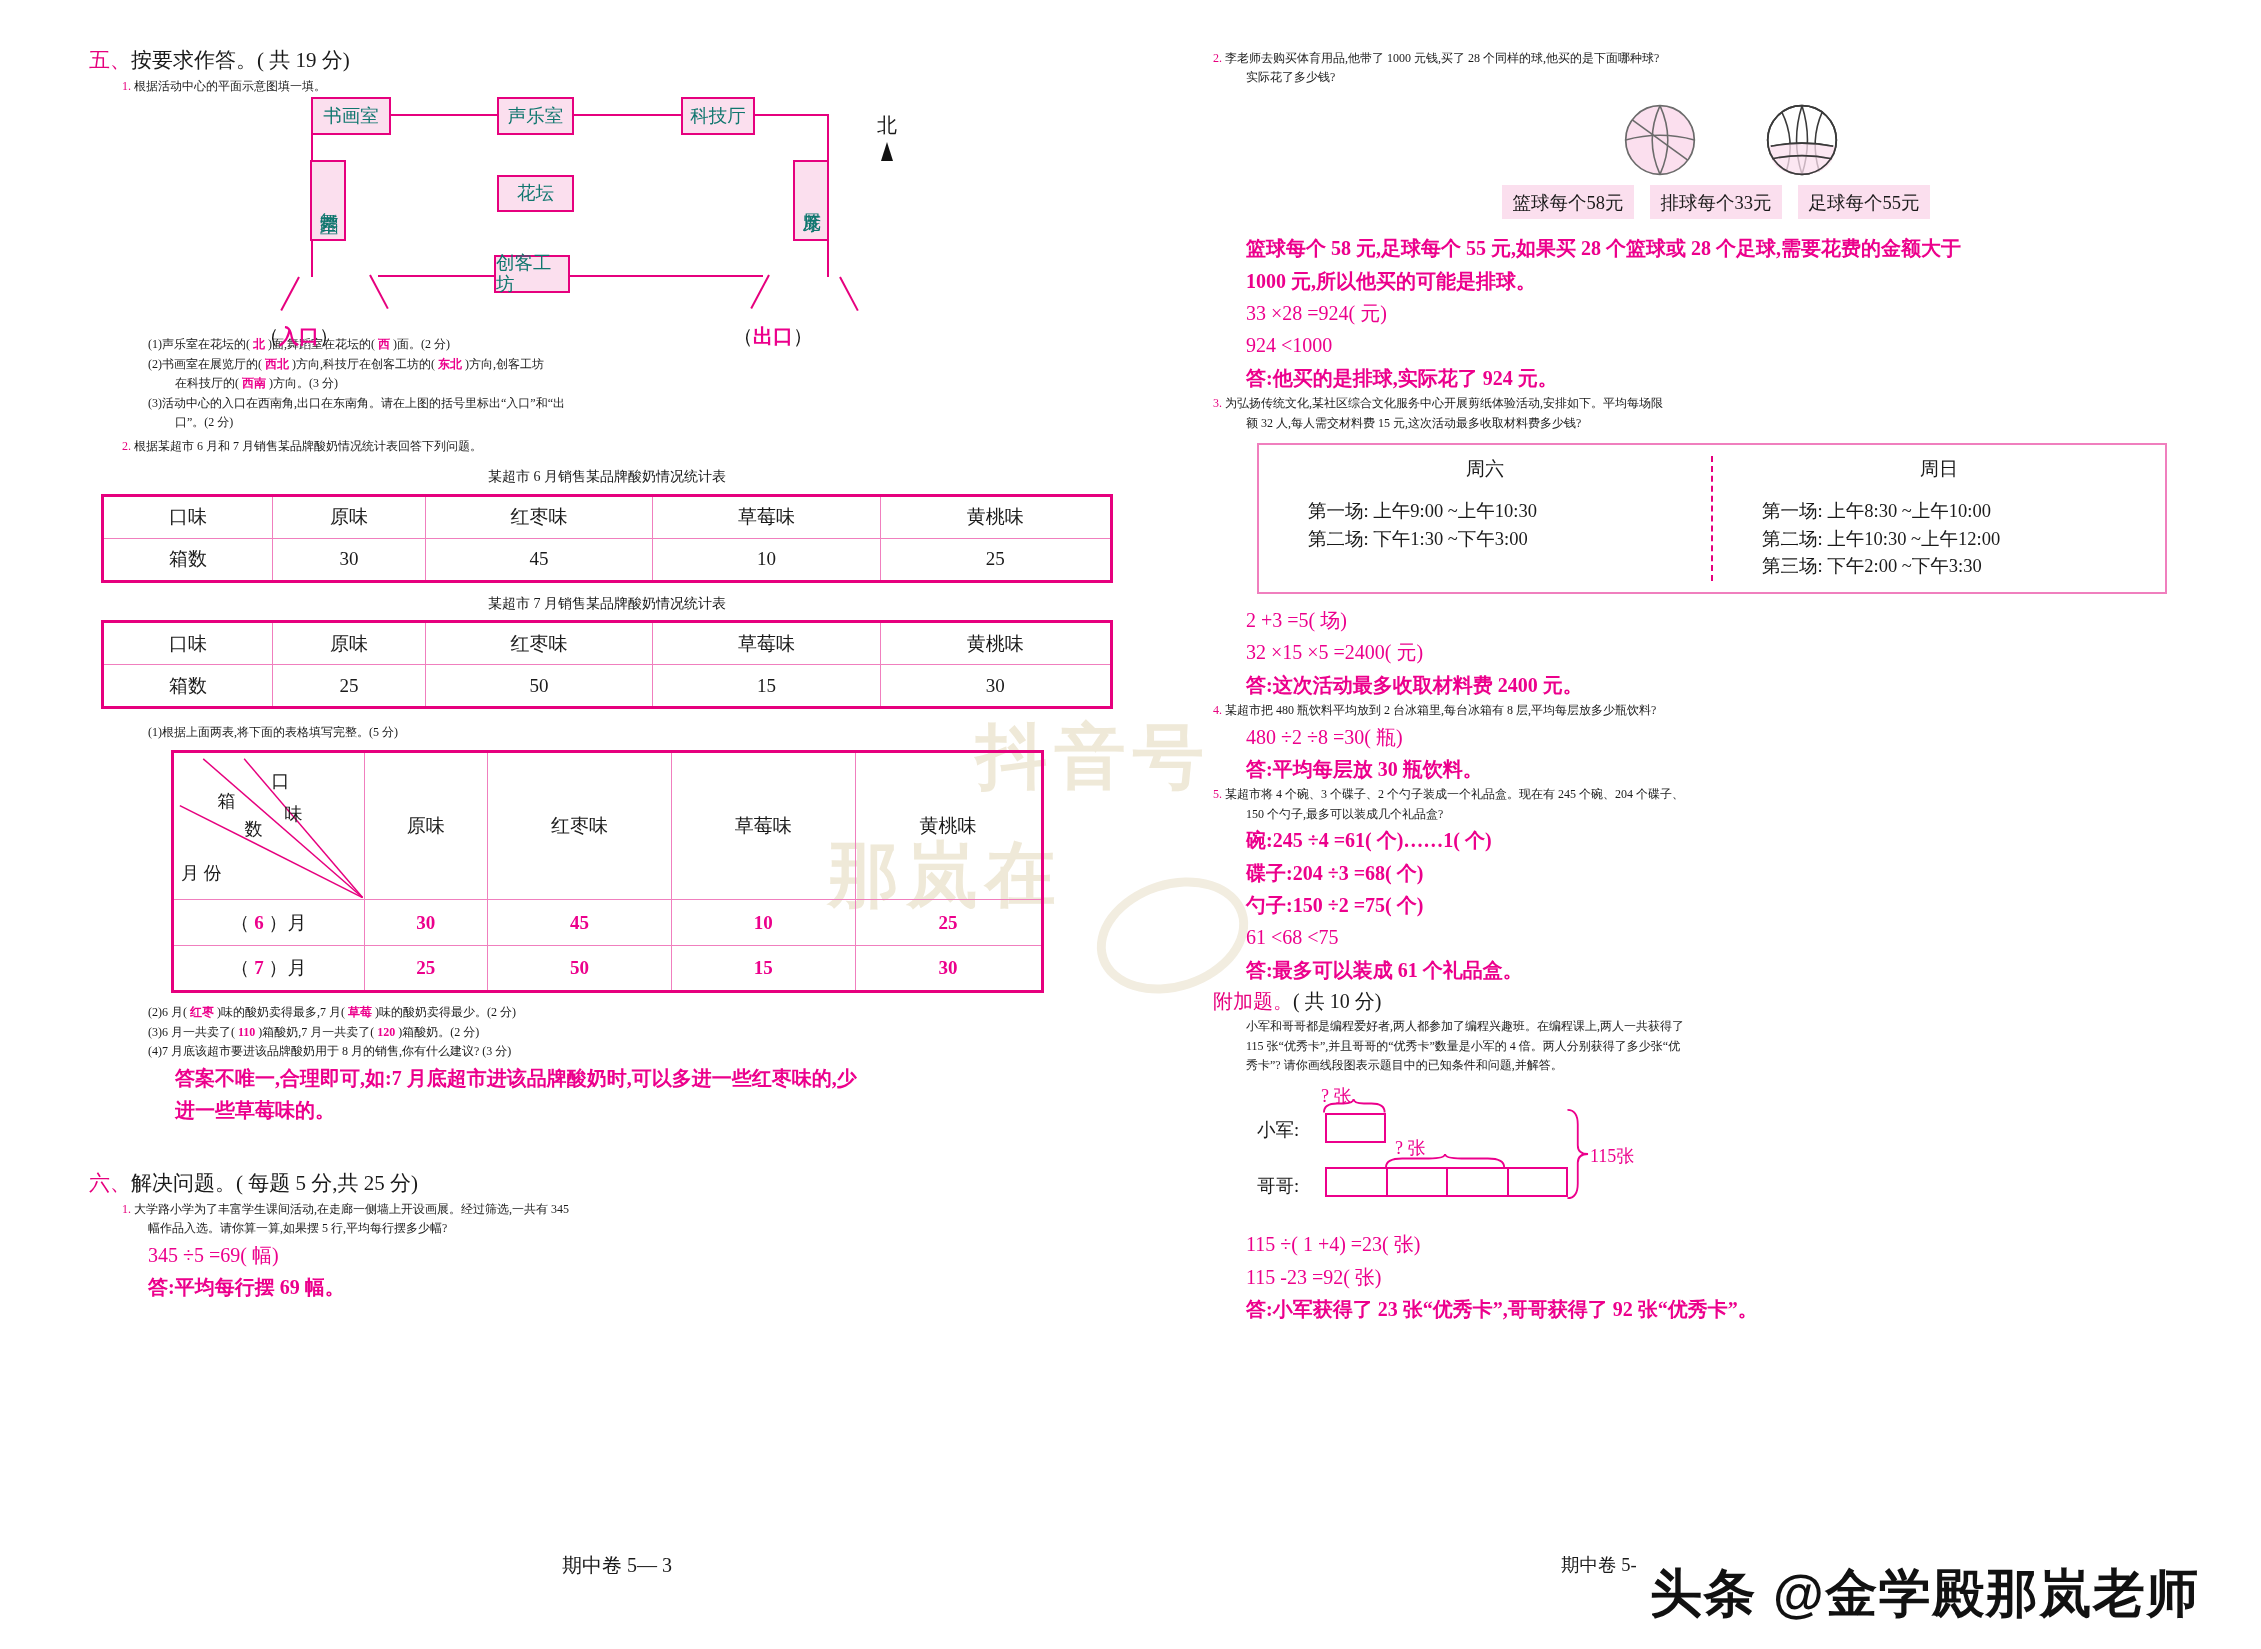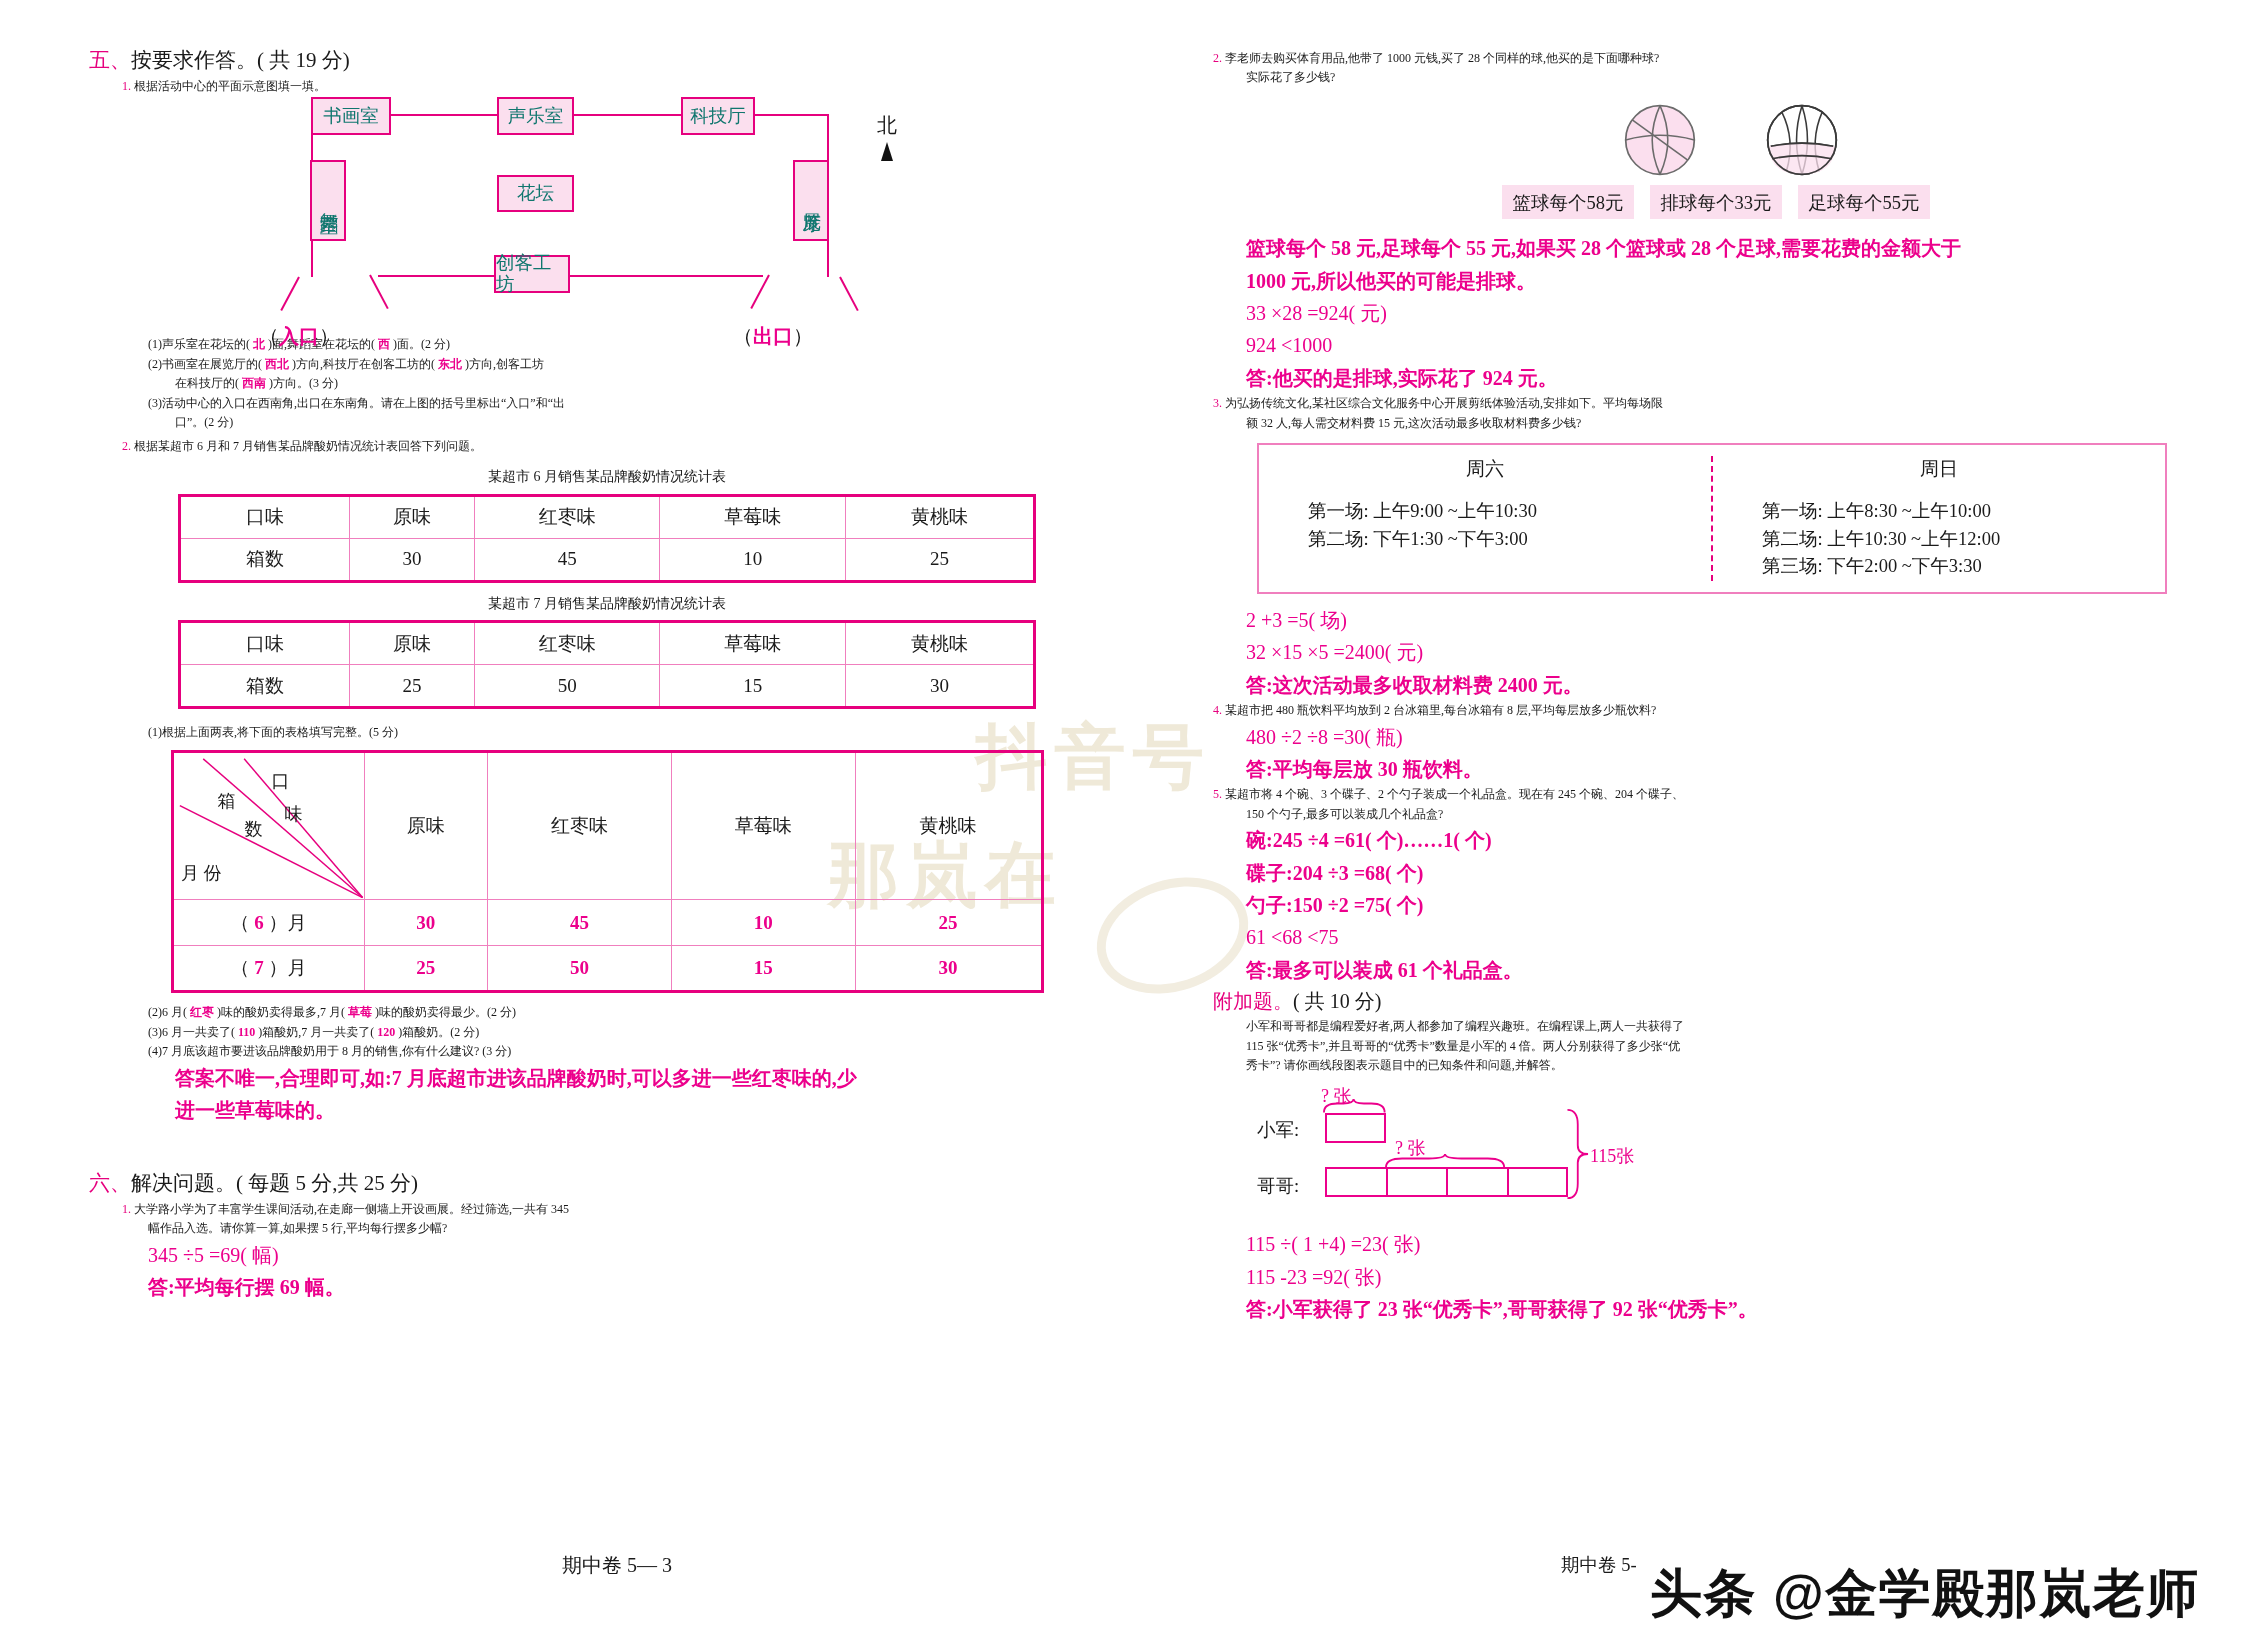--- a/index.html
+++ b/index.html
@@ -47,21 +47,21 @@
   .room.vert { writing-mode: vertical-rl; text-orientation: upright; letter-spacing: 1.5px; }
   .wall { position: absolute; background: #e6007e; }
   .north { position: absolute; left: 788px; top: 6px; font-size: 20px; text-align: center; }
   .north .tri { width: 0; height: 0; border-left: 6.7px solid transparent;
                 border-right: 6.7px solid transparent; border-bottom: 19px solid #111;
                 margin: 3px auto 0; }
   .gate { position: absolute; font-size: 20px; }
 
   
   .tbl-title { text-align: center; font-size: 14px; margin: 12px 0 7.4px; }
-  table.stat { border-collapse: collapse; width: 858px; margin: 0 auto;
+  table.stat { border-collapse: collapse; width: 1012px; margin: 0 auto;
                border: 3px solid #e6007e; padding-left: 41px; }
   table.stat td { border: 1.5px solid #f07fbe; text-align: center;
                   font-size: 19px; height: 43px; color: #1a1a1a; }
   table.stat td.lab { width: 170px; }
 
   table.combo { border-collapse: collapse; width: 873px; margin: 7.4px auto 0;
                 border: 3px solid #e6007e; }
   table.combo td { border: 1.5px solid #f07fbe; text-align: center; font-size: 19px; }
   td.corner { width: 192px; height: 148px; position: relative; padding: 0; }
   td.corner svg { position: absolute; inset: 0; width: 100%; height: 100%; }

